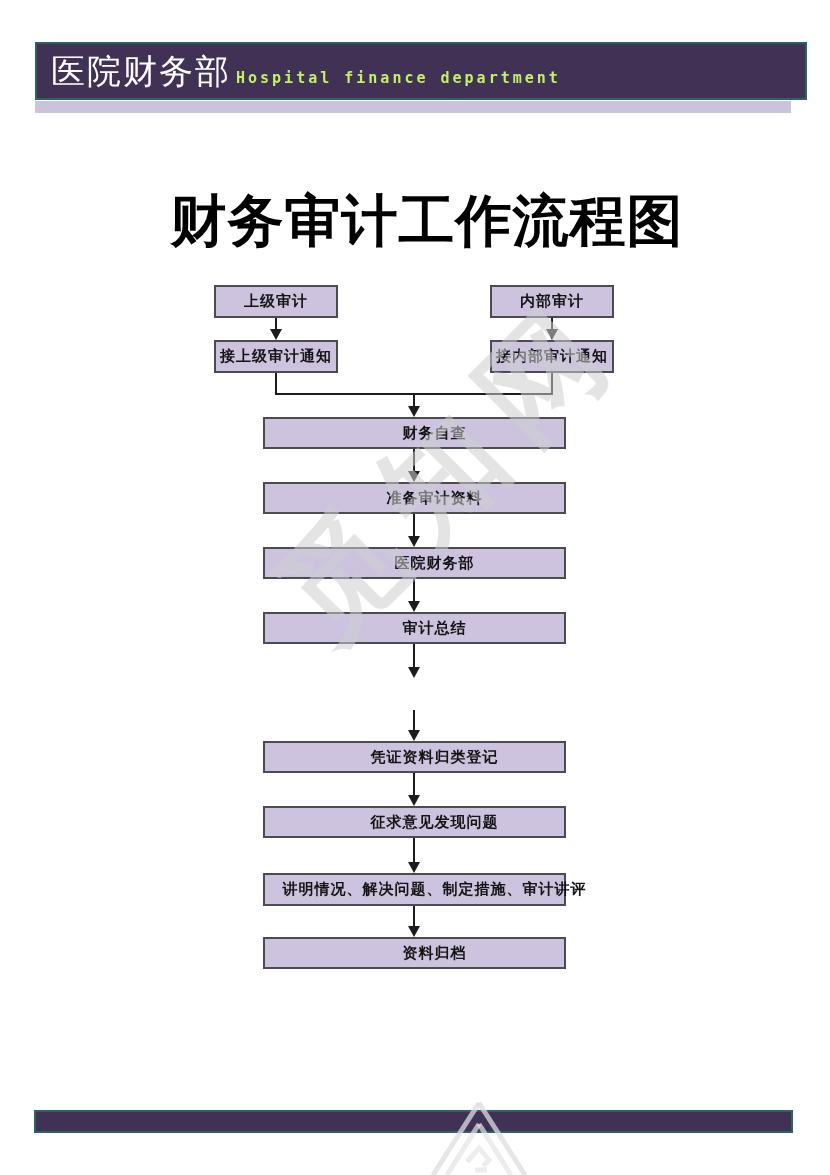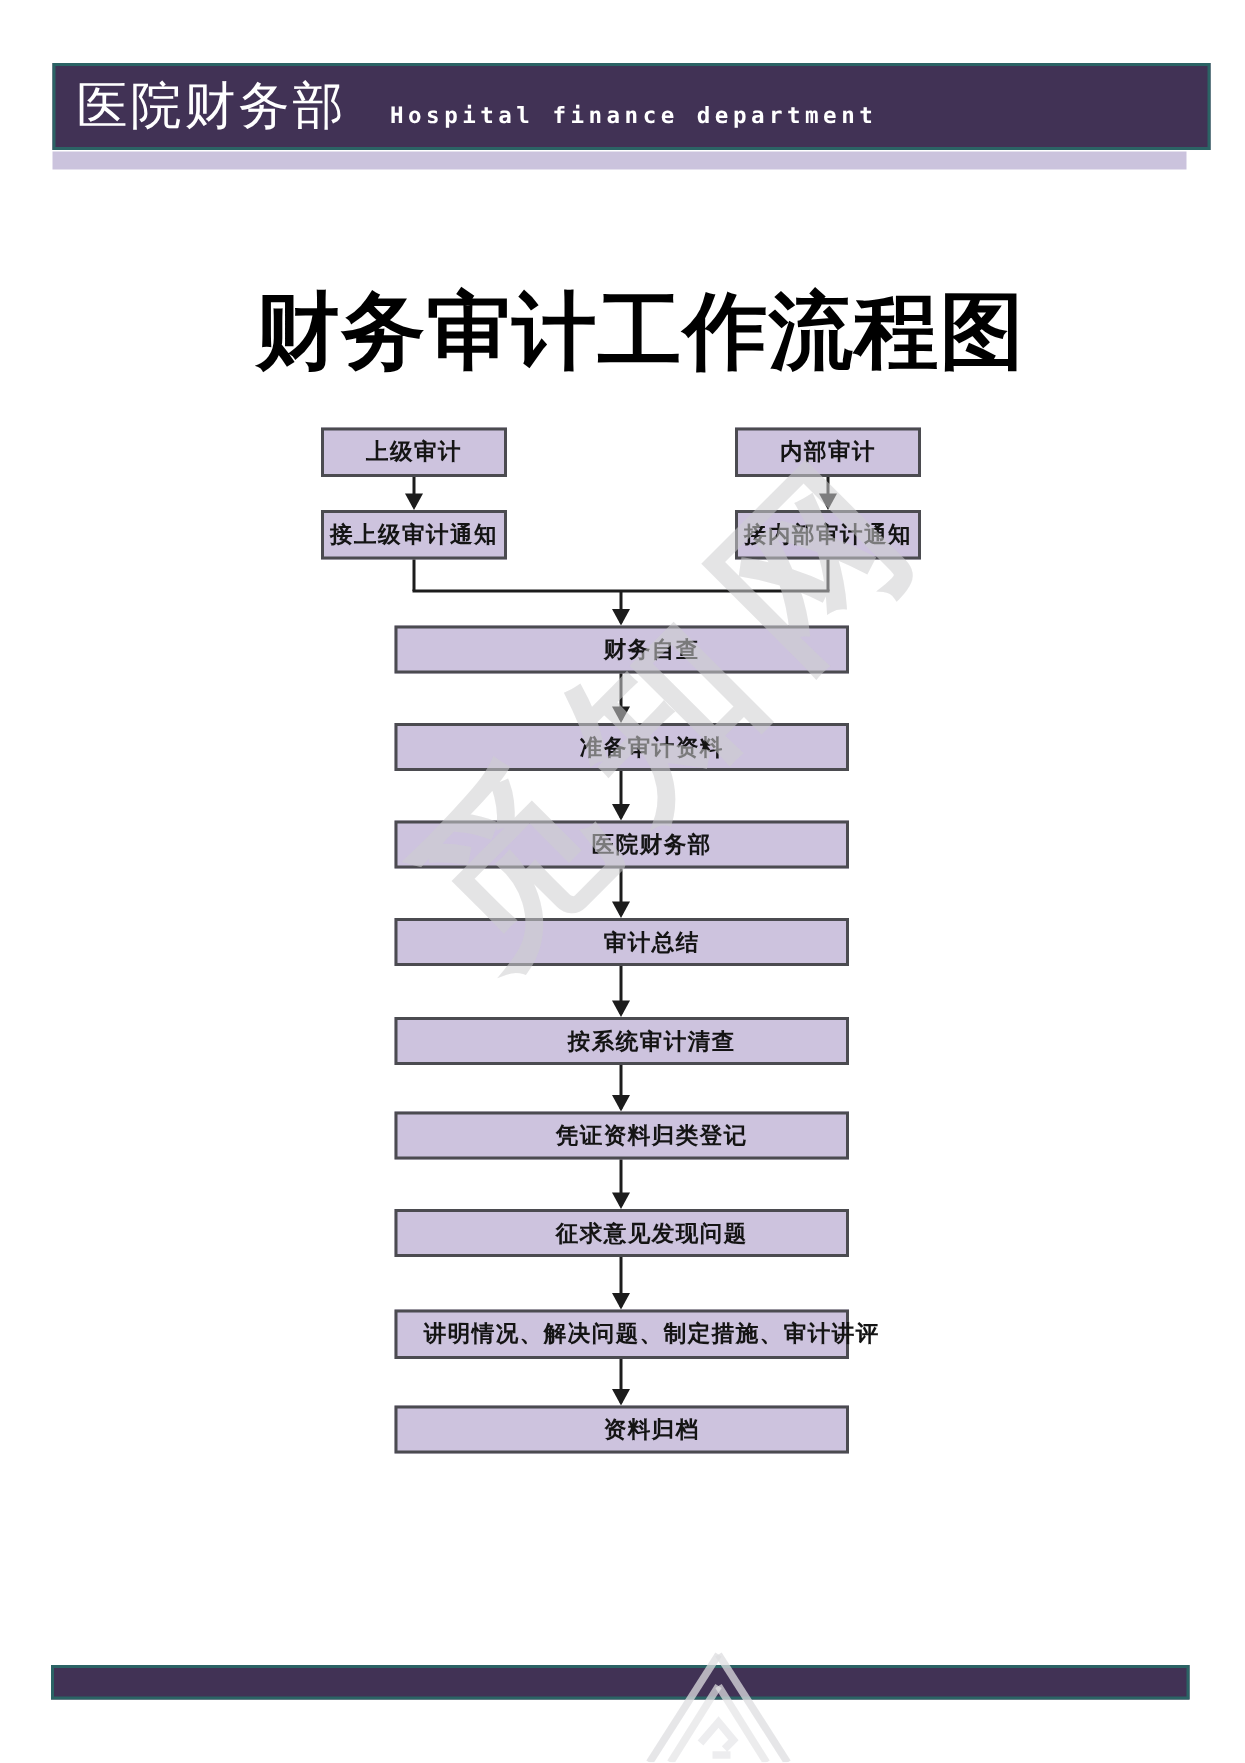--- a/index.html
+++ b/index.html
@@ -25,26 +25,26 @@
     box-sizing: content-box;
   }
   .header-zh {
     color: #ffffff;
     font-size: 34px;
     line-height: 54px;
     letter-spacing: 2px;
     font-weight: 400;
   }
   .header-en {
-    color: #ffffff;
+    color: #bef264;
     font-family: "DejaVu Sans Mono", monospace;
     font-size: 15px;
     font-weight: 700;
     letter-spacing: 3px;
-    margin-left: 29px;
+    margin-left: 5px;
   }
   .header-strip {
     position: absolute;
     left: 35px; top: 101px;
     width: 756px; height: 12px;
     background: #cbc3dd;
   }
 
   
   .doc-title {
@@ -166,21 +166,20 @@
 
   <div class="fc-box wide" style="top:482px;">准备审计资料</div>
   <div class="varrow" style="left:408px; top:514px; height:33px;"></div>
 
   <div class="fc-box wide" style="top:547px;">医院财务部</div>
   <div class="varrow" style="left:408px; top:579px; height:33px;"></div>
 
   <div class="fc-box wide" style="top:612px;">审计总结</div>
   <div class="varrow" style="left:408px; top:644px; height:34px;"></div>
 
-  <div class="fc-box wide" style="top:678px;">按系统审计清查</div>
   <div class="varrow" style="left:408px; top:710px; height:31px;"></div>
 
   <div class="fc-box wide" style="top:741px;">凭证资料归类登记</div>
   <div class="varrow" style="left:408px; top:773px; height:33px;"></div>
 
   <div class="fc-box wide" style="top:806px;">征求意见发现问题</div>
   <div class="varrow" style="left:408px; top:838px; height:35px;"></div>
 
   <div class="fc-box wide" style="top:873px; height:33px;">讲明情况、解决问题、制定措施、审计讲评</div>
   <div class="varrow" style="left:408px; top:906px; height:31px;"></div>

